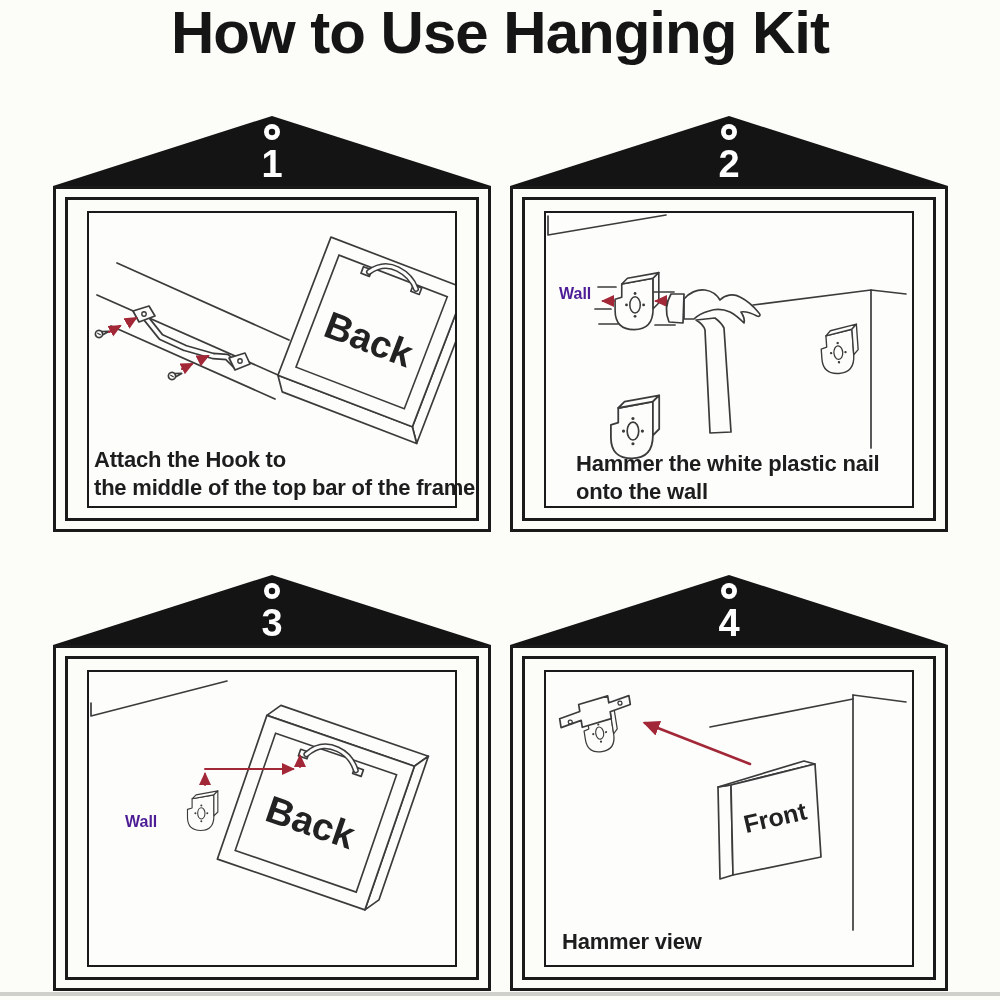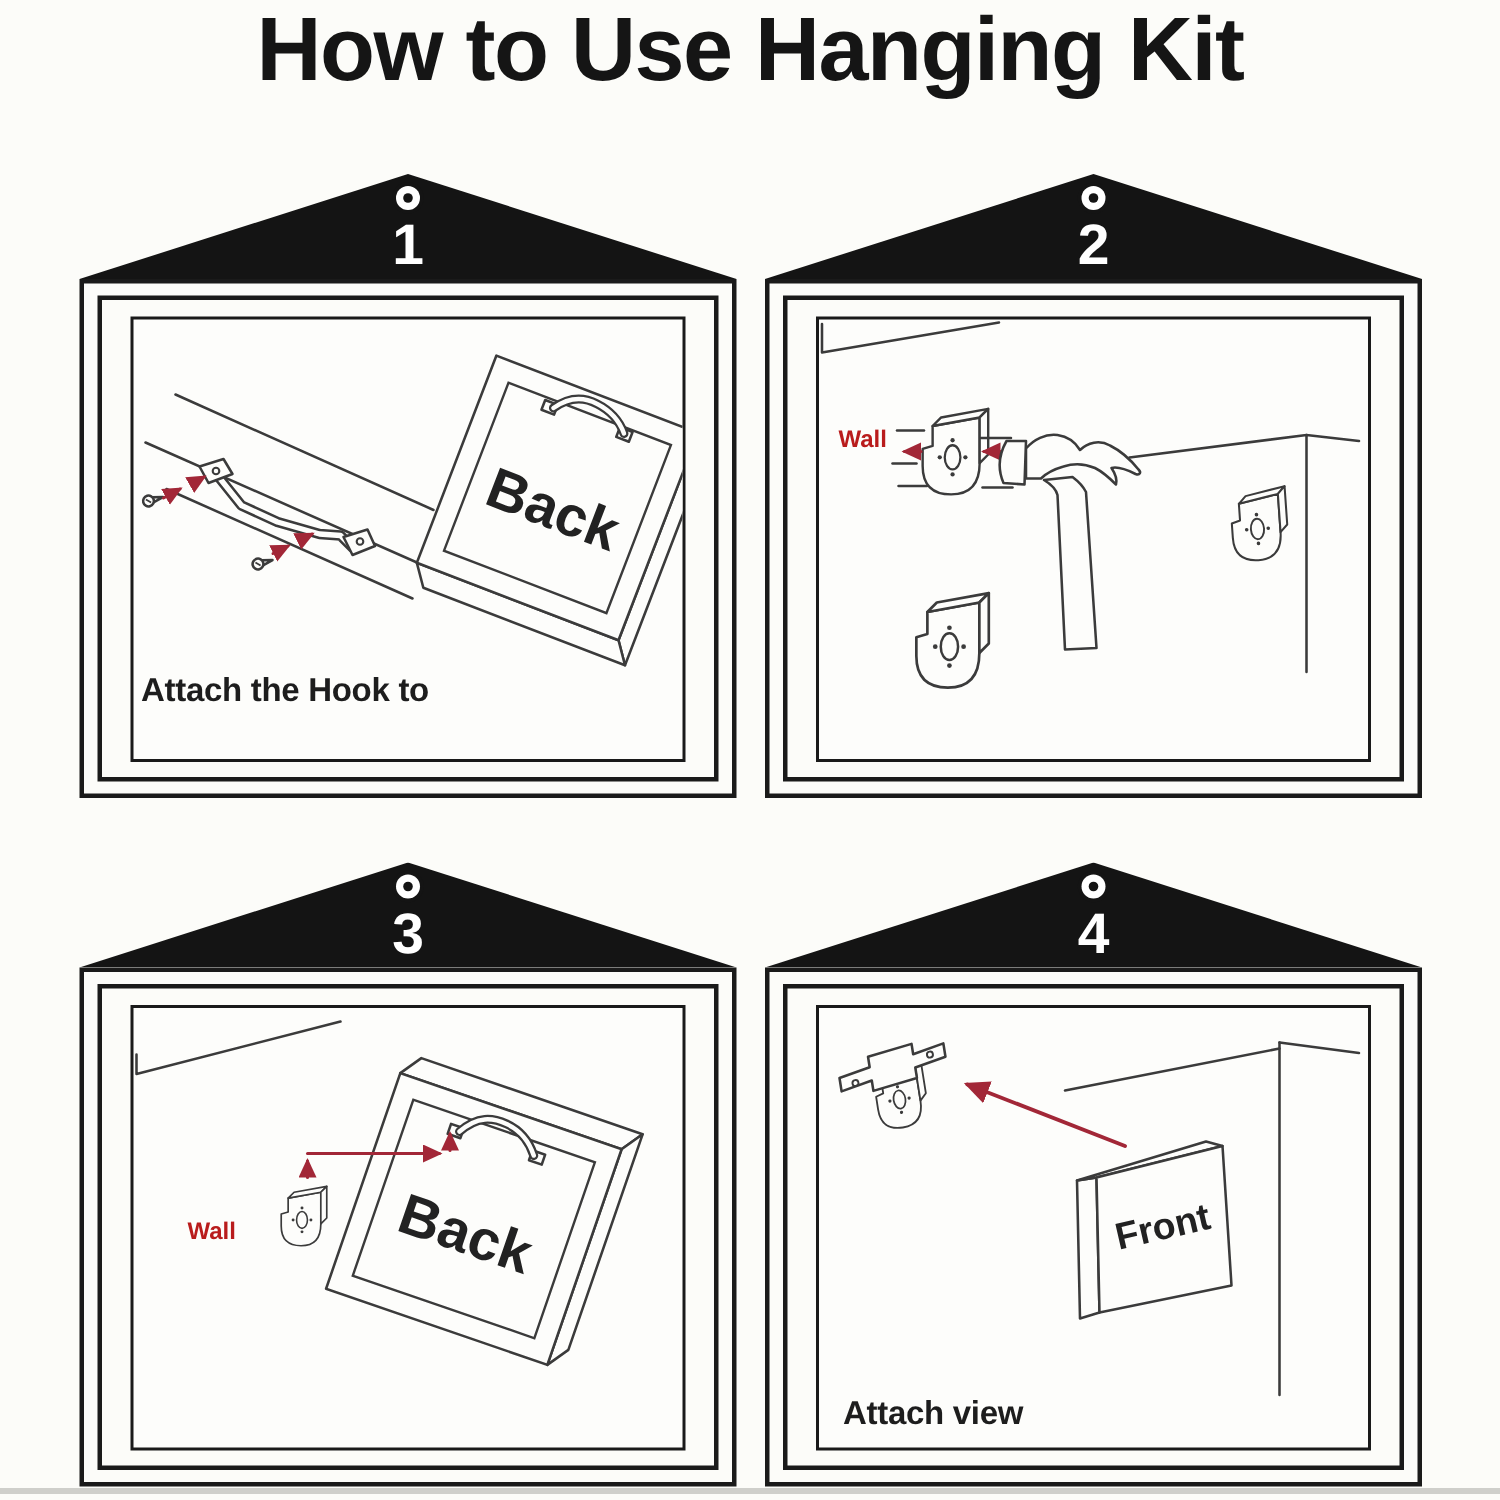--- a/index.html
+++ b/index.html
@@ -14,21 +14,21 @@
   .step-num{position:absolute;top:29px;left:0;width:438px;text-align:center;
             font-size:38px;font-weight:bold;color:#ffffff;line-height:1;z-index:2;}
   .box{position:absolute;left:0;top:70px;width:432px;height:340px;border:3px solid #1a1a1a;background:#fcfcf9;}
   .box-mid{margin:8px 9px;border:3px solid #1a1a1a;height:318px;}
   .box-content{position:relative;margin:11px 19px 10px;border:2px solid #1a1a1a;height:293px;background:#fdfdfb;}
   .art{position:absolute;left:0;top:0;width:100%;height:100%;display:block;}
   .caption{position:absolute;font-size:22px;font-weight:bold;color:#1d1d1d;line-height:1.25;
            letter-spacing:-0.2px;white-space:nowrap;}
   .cap1{left:5px;top:233px;} .cap2{left:30px;top:237px;}
   .cap3{left:3px;top:244px;} .cap4{left:16px;top:256px;}
-  .wall-label{position:absolute;font-size:16px;font-weight:bold;color:#b91c1c;}
+  .wall-label{position:absolute;font-size:16px;font-weight:bold;color:#4c1d95;}
   .wl2{left:13px;top:72px;} .wl3{left:36px;top:141px;}
   .ln{stroke:#3b3b3b;stroke-width:1.7;fill:none;stroke-linecap:round;stroke-linejoin:round;}
   .wt{fill:#fdfdfb;stroke:#3b3b3b;stroke-width:1.7;stroke-linejoin:round;}
   .red{stroke:#a22737;stroke-width:2;fill:none;stroke-linecap:round;}
   .redthick{stroke:#a22737;stroke-width:2.6;fill:none;stroke-linecap:round;}
   .frame-label{font-weight:bold;fill:#222222;}
   .bottom-streak{position:absolute;left:0;top:992px;width:1000px;height:4px;background:#a9a9a5;opacity:.55;}
   .defs-holder{position:absolute;width:0;height:0;}
 </style>
 </head>
@@ -109,20 +109,21 @@
               <rect class="wt" x="-31" y="-57" width="9" height="7"></rect>
               <rect class="wt" x="22" y="-58" width="9" height="7"></rect>
               <path d="M-24,-54 C-16,-66 -6,-68 2,-67 C12,-66 20,-62 26,-55" stroke="#3b3b3b" stroke-width="6" fill="none" stroke-linecap="round"></path>
               <path d="M-24,-54 C-16,-66 -6,-68 2,-67 C12,-66 20,-62 26,-55" stroke="#fdfdfb" stroke-width="3" fill="none" stroke-linecap="round"></path>
             </g>
             <text class="frame-label" x="0" y="22" font-size="38" text-anchor="middle">Back</text>
           </g>
         </svg>
         <div class="caption cap1">
           <div>Attach the Hook to</div>
+          <div>the middle of the top bar of the frame</div>
         </div>
       </div>
         </div>
     </div>
   </div>
 
   <div class="panel p2">
     <svg class="roof" viewBox="0 0 438 70">
       <polygon points="219,0 438,70 0,70" fill="#141414"></polygon>
       <circle cx="219" cy="16" r="10.5" fill="#141414"></circle>
@@ -156,20 +157,24 @@
           <g>
             <path class="wt" d="M150,107 C155,110 158,113 159,117 L164,220 L185,219 L178,115 C176,111 173,108 169,105 Z"></path>
             <path class="wt" d="M138,86 C143,80 151,76 159,77 C166,78 171,82 174,87 C179,82 187,80 194,84 C202,88 209,95 213,100 C215,102 214,104 211,103 C205,100 199,98 195,99 C197,102 199,106 198,110 C195,107 190,102 184,99 C177,96 169,96 163,98 C156,100 151,103 148,106 L138,106 Z"></path>
             <path class="wt" d="M125,81 Q117,95 123,109 L137,110 L138,81 Z"></path>
           </g>
 
           <use href="#tag" transform="translate(88,216) scale(1.05)"></use>
           <use href="#tag" transform="translate(293,138) scale(0.8) rotate(-4)"></use>
         </svg>
         <span class="wall-label wl2">Wall</span>
+        <div class="caption cap2">
+          <div>Hammer the white plastic nail</div>
+          <div>onto the wall</div>
+        </div>
       </div>
         </div>
     </div>
   </div>
 
   <div class="panel p3">
     <svg class="roof" viewBox="0 0 438 70">
       <polygon points="219,0 438,70 0,70" fill="#141414"></polygon>
       <circle cx="219" cy="16" r="10.5" fill="#141414"></circle>
       <circle cx="219" cy="16" r="8" fill="#ffffff"></circle>
@@ -240,21 +245,21 @@
           </g>
 
           <g>
             <polygon class="wt" points="172,115 185,113 187,203 174,207"></polygon>
             <polygon class="wt" points="172,115 258,89 269,92 185,113"></polygon>
             <polygon class="wt" points="185,113 269,92 275,185 187,203"></polygon>
             <text class="frame-label" font-size="25" text-anchor="middle" transform="translate(231,154) rotate(-13)">Front</text>
           </g>
         </svg>
         <div class="caption cap4">
-          <div>Attach view</div>
+          <div>Hammer view</div>
         </div>
       </div>
         </div>
     </div>
   </div>
 
   <div class="bottom-streak"></div>
 </div>
 
 </body></html>

